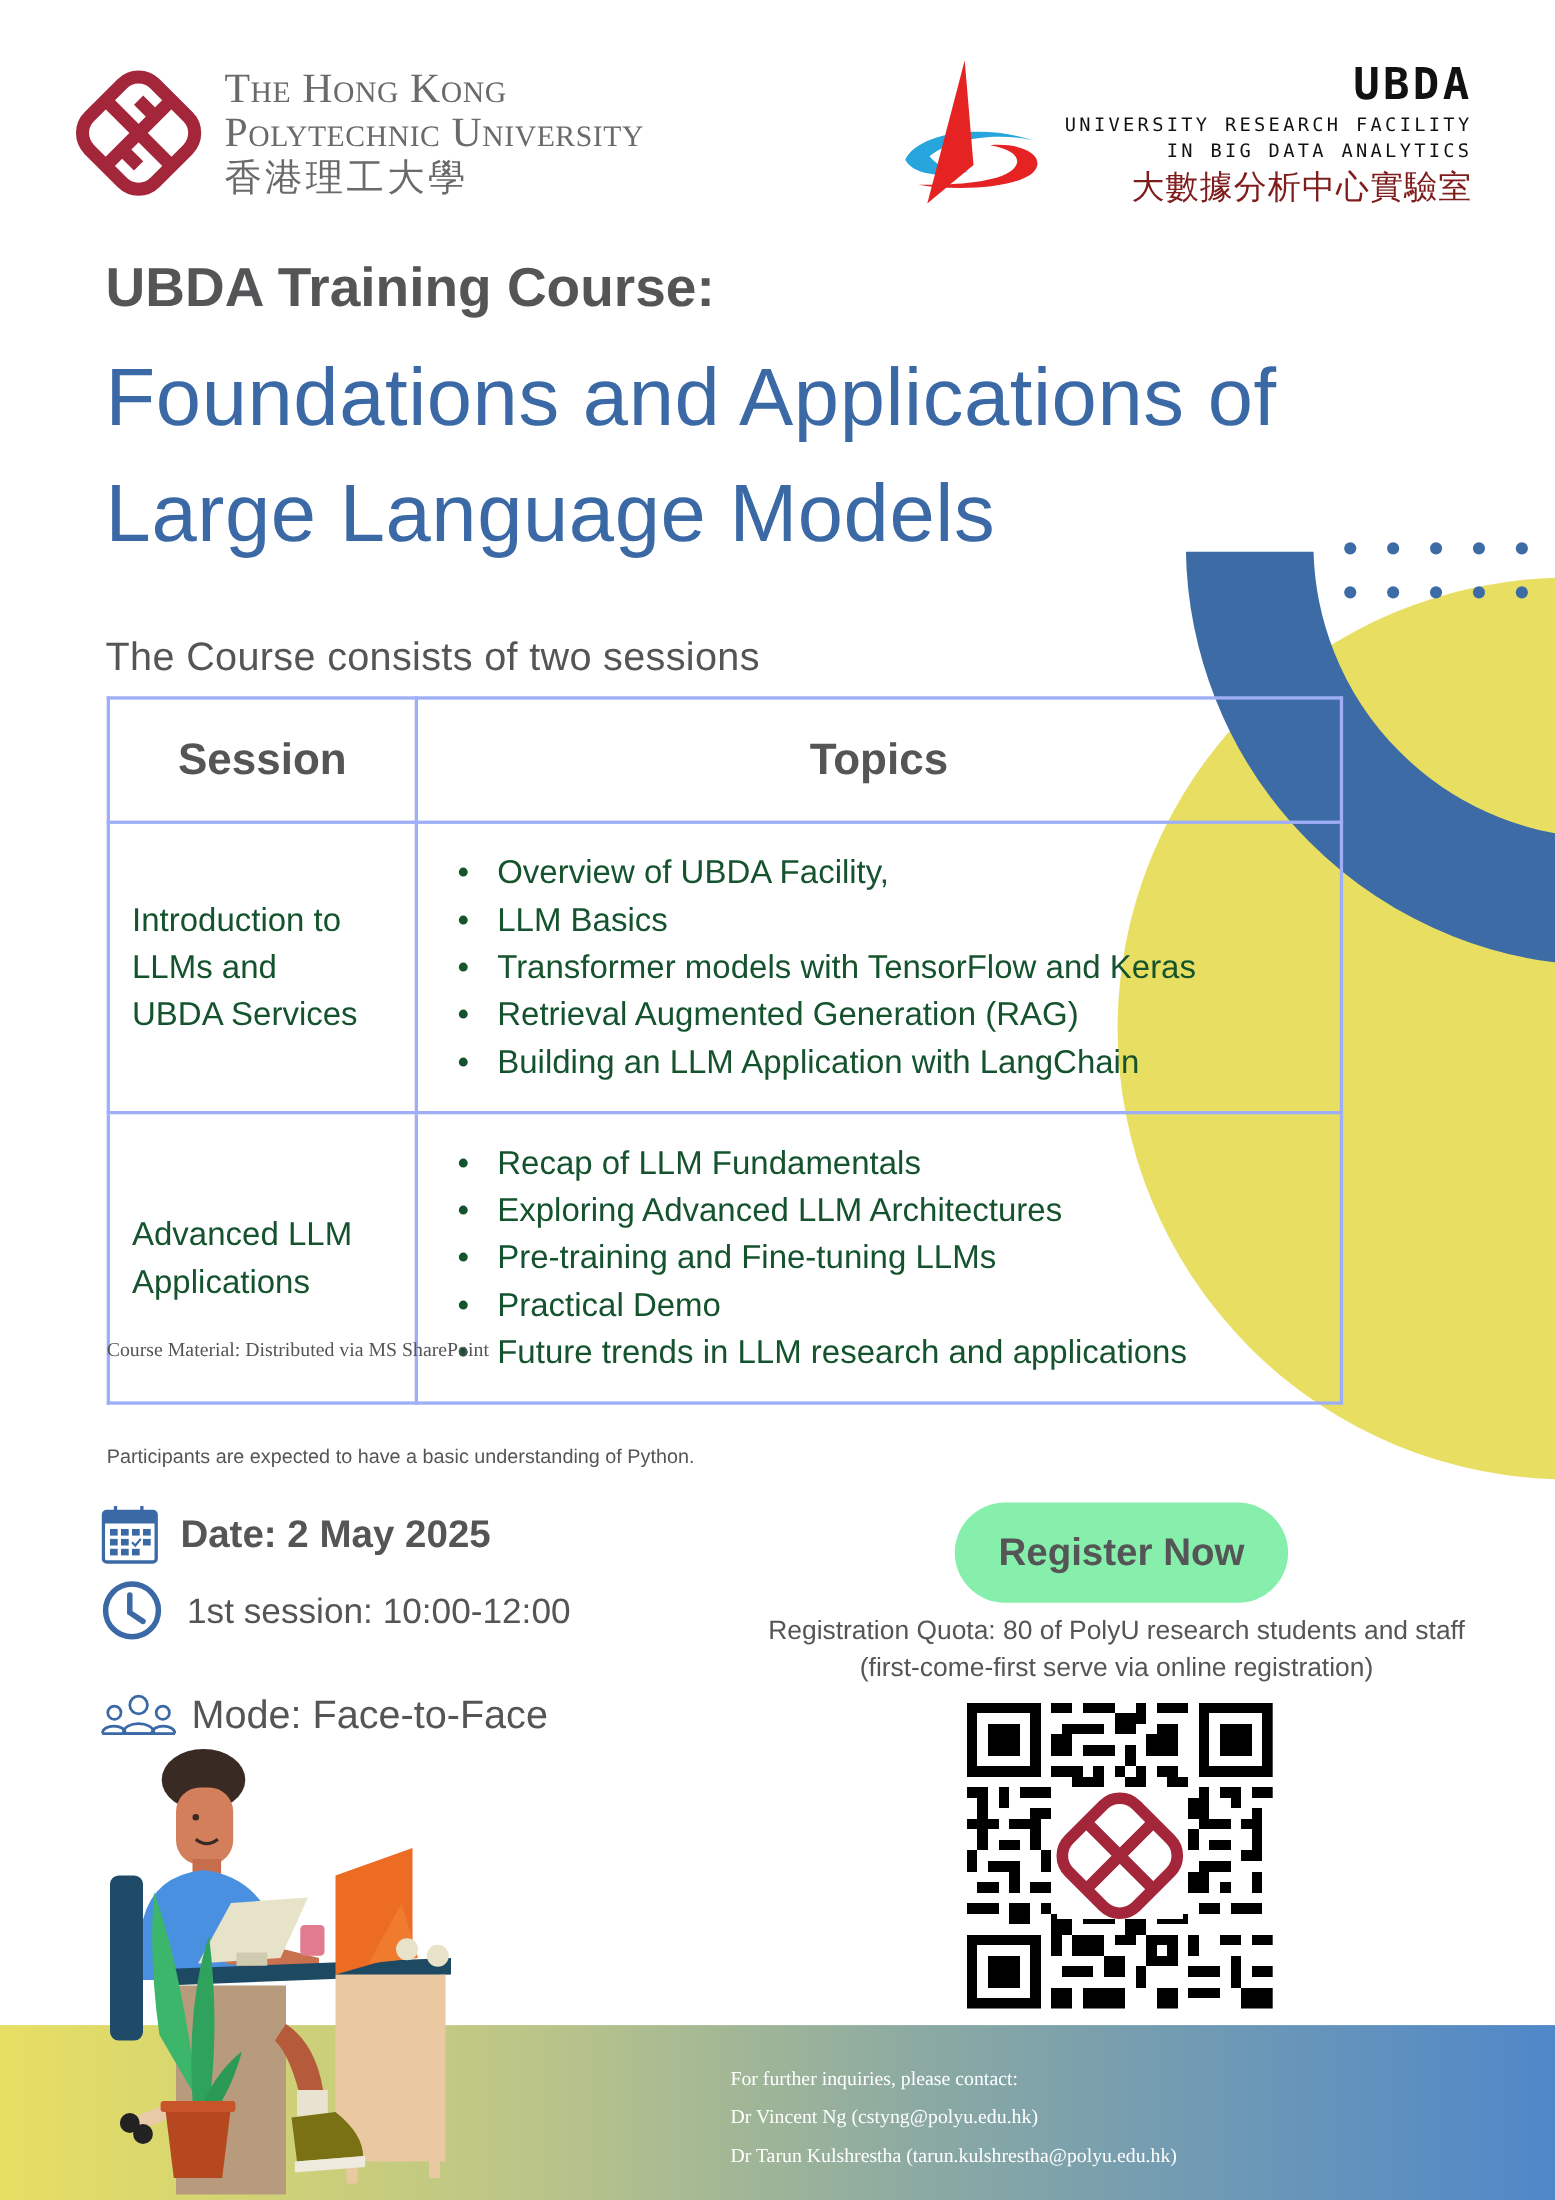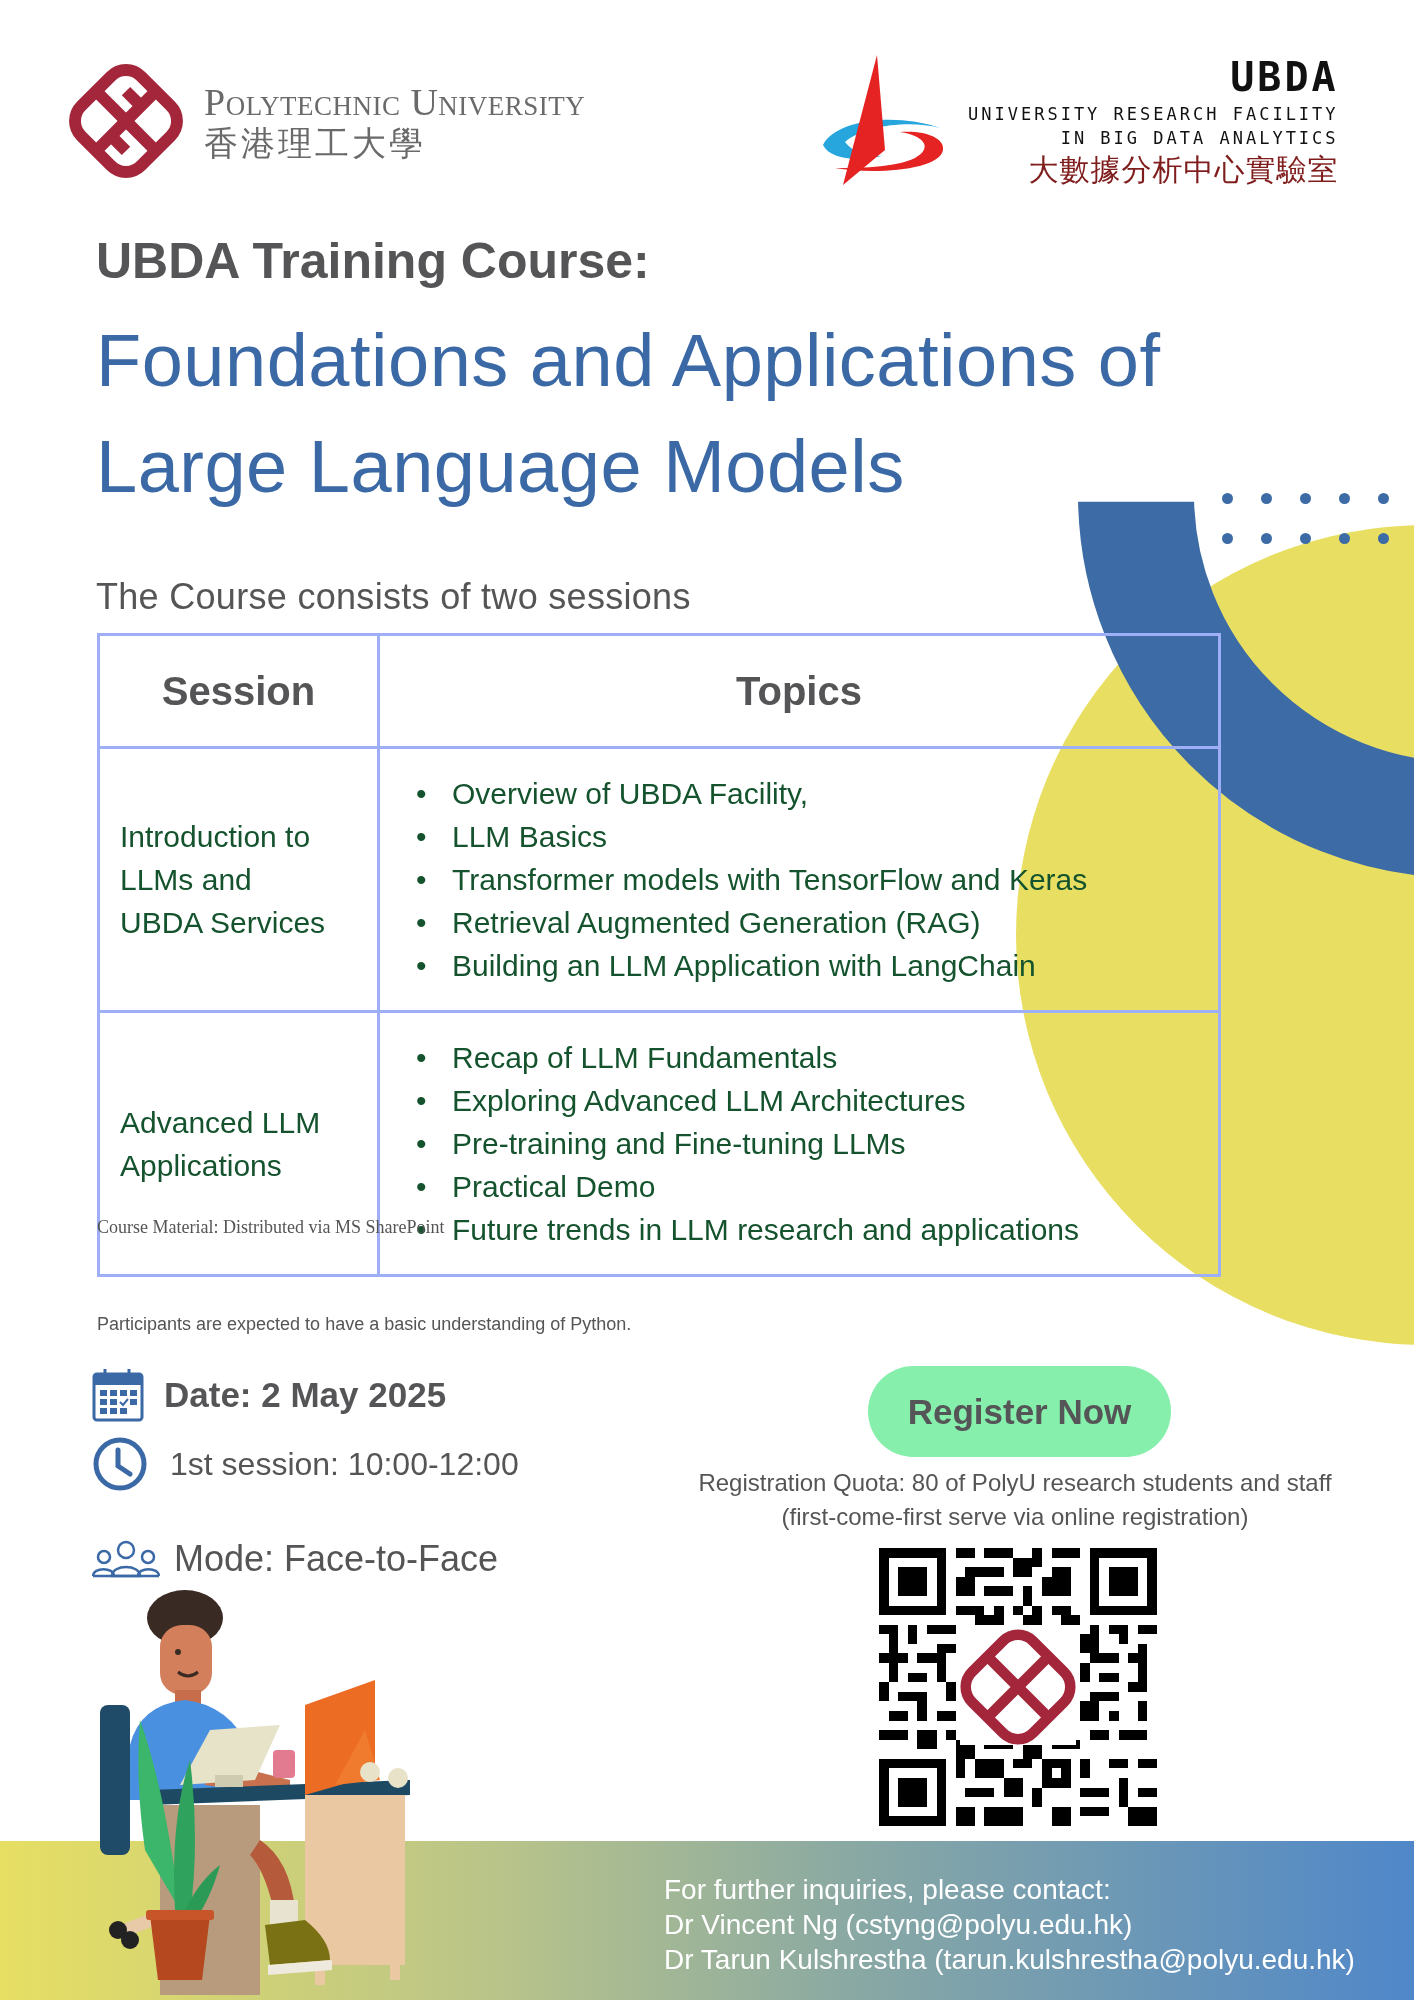--- a/index.html
+++ b/index.html
@@ -60,21 +60,21 @@
   .info-mode .txt { font-size: 36px; margin-left: 14px; }
 
   
   .register-btn { position: absolute; left: 868px; top: 1366px; width: 303px; height: 91px; border-radius: 46px; background: #86efac; color: #555557; font-size: 35px; font-weight: bold; border: none; z-index: 3; font-family: "Liberation Sans", sans-serif; }
   .quota { position: absolute; left: 620px; top: 1466px; width: 790px; text-align: center; font-size: 24px; color: #555557; line-height: 34px; z-index: 3; }
 
   .qr-code { position: absolute; left: 879px; top: 1548px; width: 278px; height: 278px; z-index: 3; background: #fff; }
 
   
   .bottom-band { position: absolute; left: 0; top: 1841px; width: 1414px; height: 159px; background: linear-gradient(90deg, #e7df63 0%, #b9c489 35%, #8aa9a3 60%, #4f87c9 100%); z-index: 2; }
-  .contact { position: absolute; left: 664px; top: 1872px; color: #ffffff; font-size: 28px; line-height: 35px; z-index: 4; }
+  .contact { position: absolute; left: 664px; top: 1872px; color: #ffffff; font-size: 18px; line-height: 35px; z-index: 4; font-family: Liberation Serif, serif; }
 
   
   .illustration { position: absolute; left: 90px; top: 1580px; width: 420px; height: 420px; z-index: 3; }
 </style>
 </head>
 <body>
 
 <div class="deco-yellow-circle"></div>
 <div class="deco-blue-arc"></div>
 <div class="deco-dots">
@@ -94,20 +94,21 @@
   <svg viewBox="0 0 100 100">
     <g transform="rotate(45 50 50)" fill="none" stroke="#a3263a" stroke-width="9" stroke-linecap="butt">
       <rect x="18" y="18" width="64" height="64" rx="16"></rect>
       <path d="M18 50 H50 V18"></path>
       <path d="M82 50 H50 V82"></path>
       <path d="M34 34 H50"></path>
       <path d="M66 66 H50"></path>
     </g>
   </svg>
   <div class="polyu-text">
+    <div class="line1">The Hong Kong</div>
     <div class="line2">Polytechnic University</div>
     <div class="line3">香港理工大學</div>
   </div>
 </div>
 
 <div class="logo-ubda">
   <svg viewBox="0 0 135 145">
     <path d="M8 95 C20 70 80 62 125 78 C95 70 50 75 30 92 C40 105 60 108 70 105 C45 112 15 110 8 95 Z" fill="#27a6de"></path>
     <path d="M28 135 L62 5 L70 100 Z" fill="#e42322"></path>
     <path d="M20 118 C60 125 125 120 128 100 C130 88 110 80 85 82 C110 86 118 98 100 108 C80 118 40 118 20 118 Z" fill="#e42322"></path>

